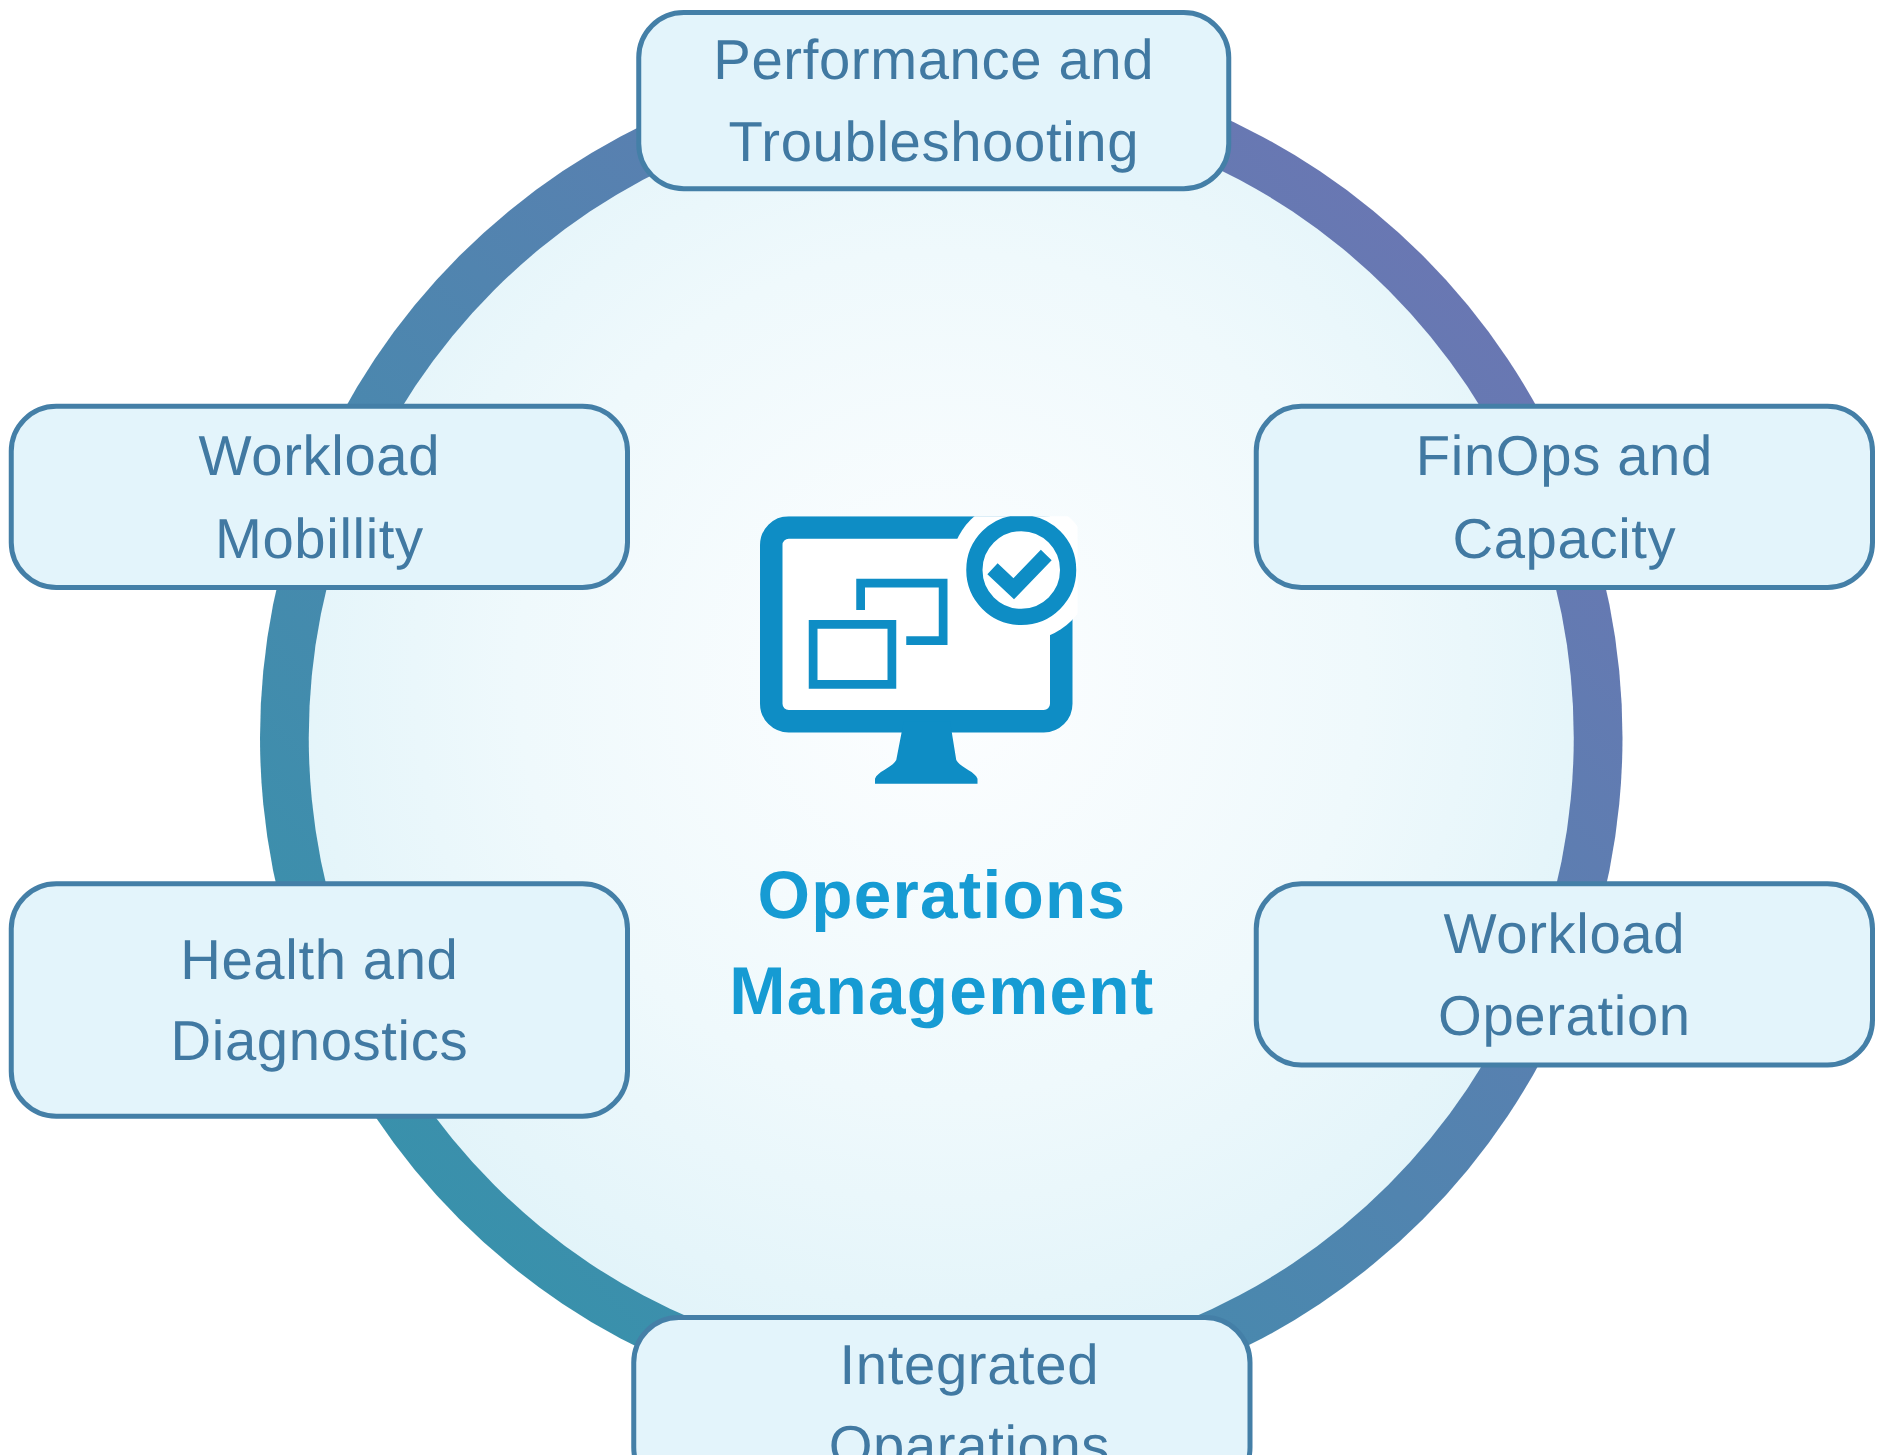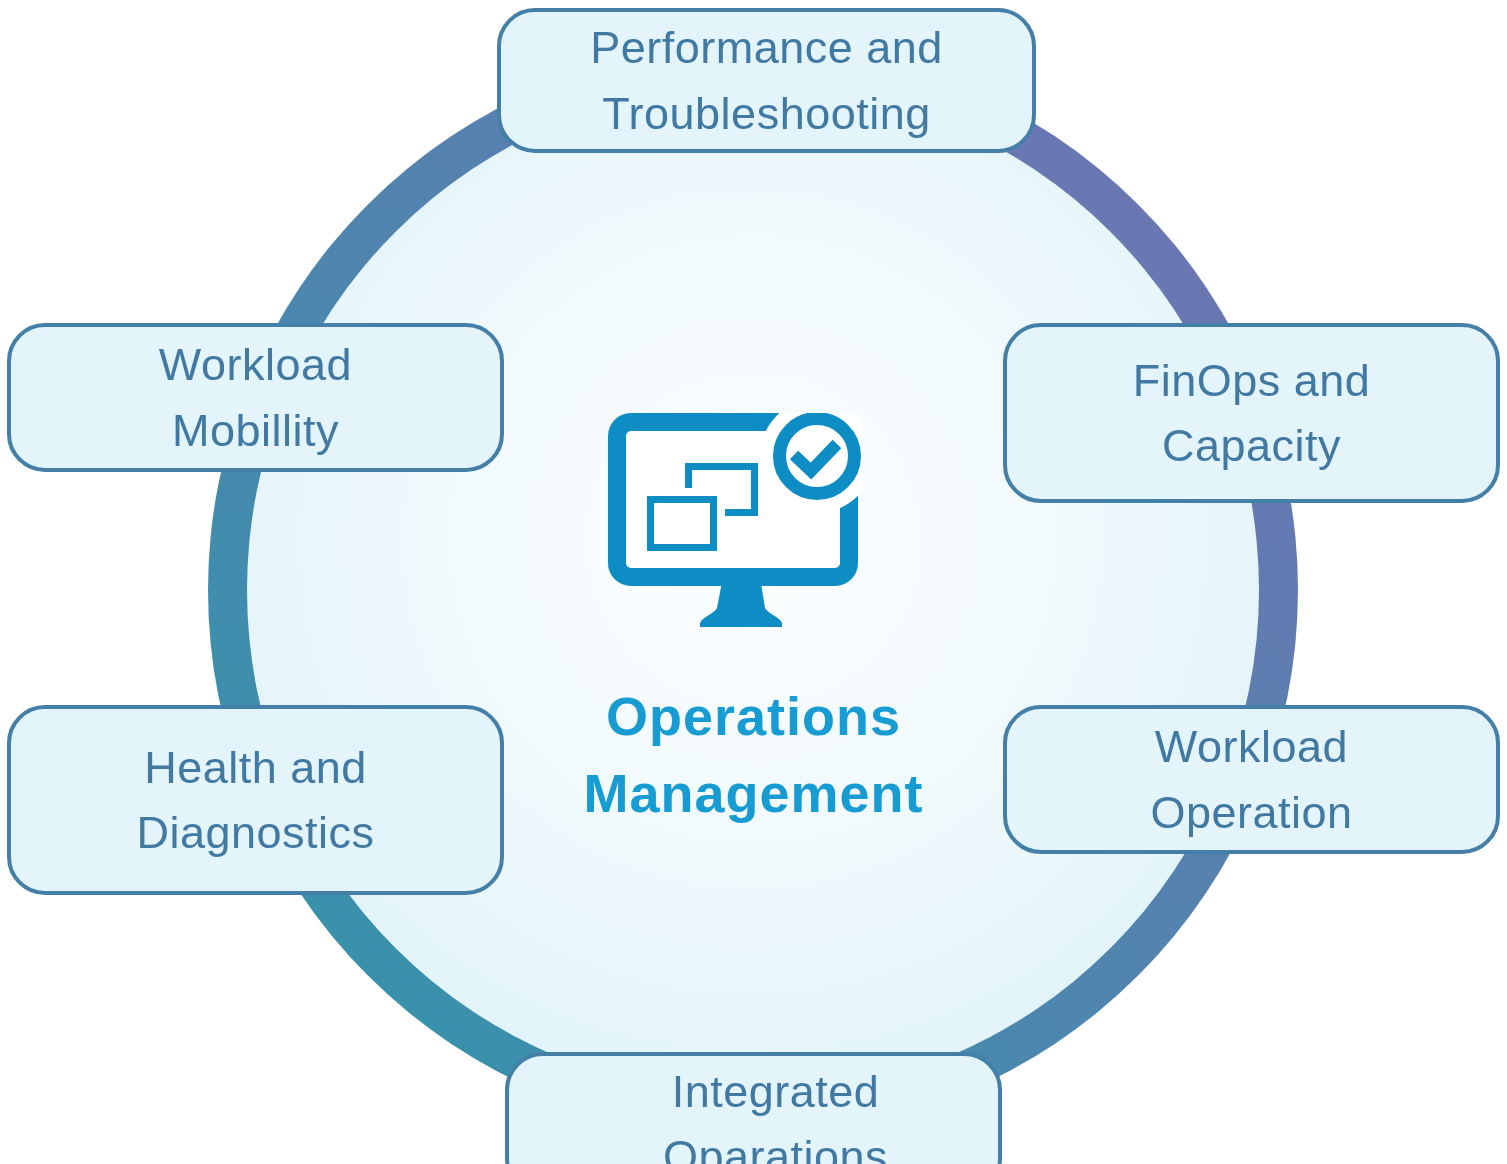--- a/index.html
+++ b/index.html
@@ -73,23 +73,23 @@
   .node-label {
     white-space: pre-line;
     text-align: center;
     font-size: 45px;
     font-weight: 400;
     line-height: 1.45;
     letter-spacing: 0.5px;
     color: var(--box-text, #4179A2);
   }
 
-  .pos-top         { left: 497px;  top: 8px;    width: 539px; height: 145px; }
+  .pos-top         { left: 509px;  top: 8px;    width: 476px; height: 145px; }
   .pos-upper-left  { left: 7px;    top: 323px;  width: 497px; height: 149px; }
-  .pos-upper-right { left: 1003px; top: 323px;  width: 497px; height: 180px; }
+  .pos-upper-right { left: 1003px; top: 323px;  width: 497px; height: 149px; }
   .pos-lower-left  { left: 7px;    top: 705px;  width: 497px; height: 190px; }
   .pos-lower-right { left: 1003px; top: 705px;  width: 497px; height: 149px; }
   .pos-bottom      { left: 505px;  top: 1052px; width: 497px; height: 144px; padding-left: 44px; }
 </style>
 </head>
 <body>
 
 <div class="stage">
 
   <div class="ring"></div>

